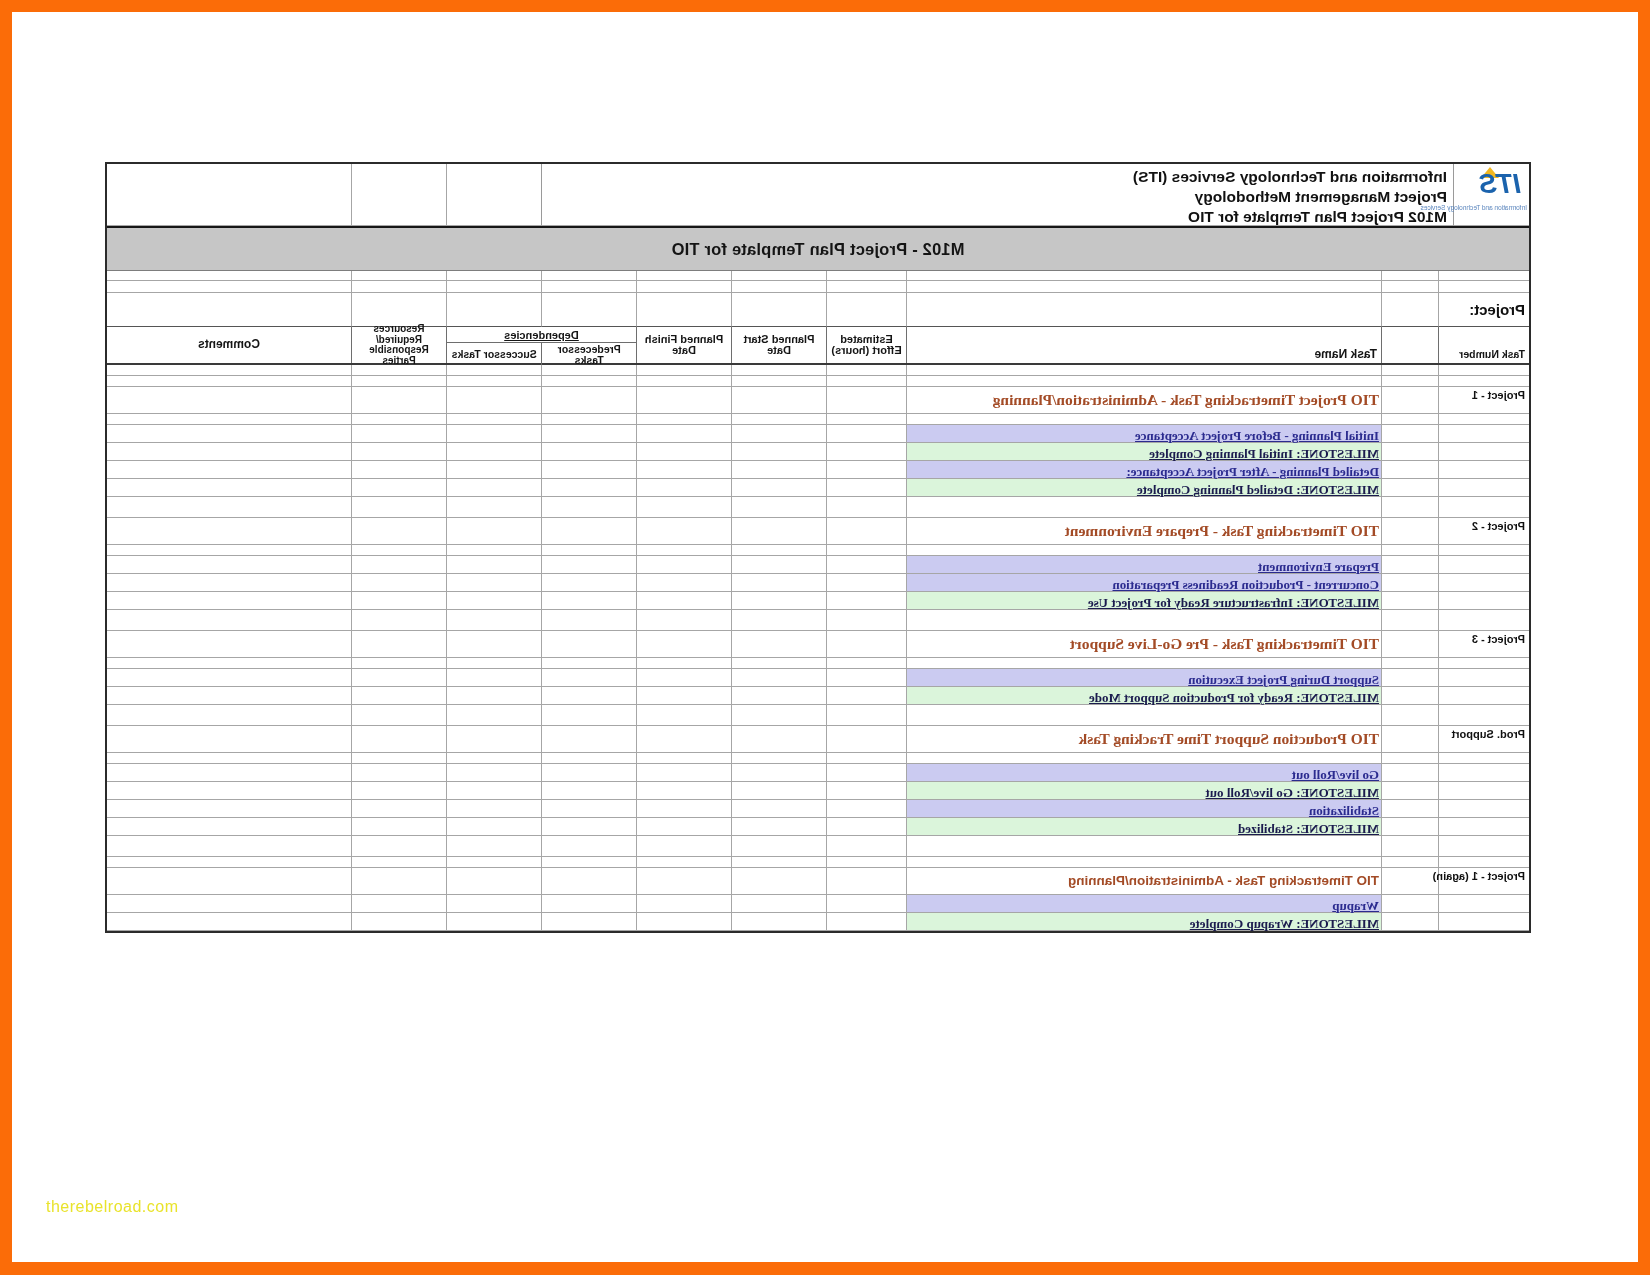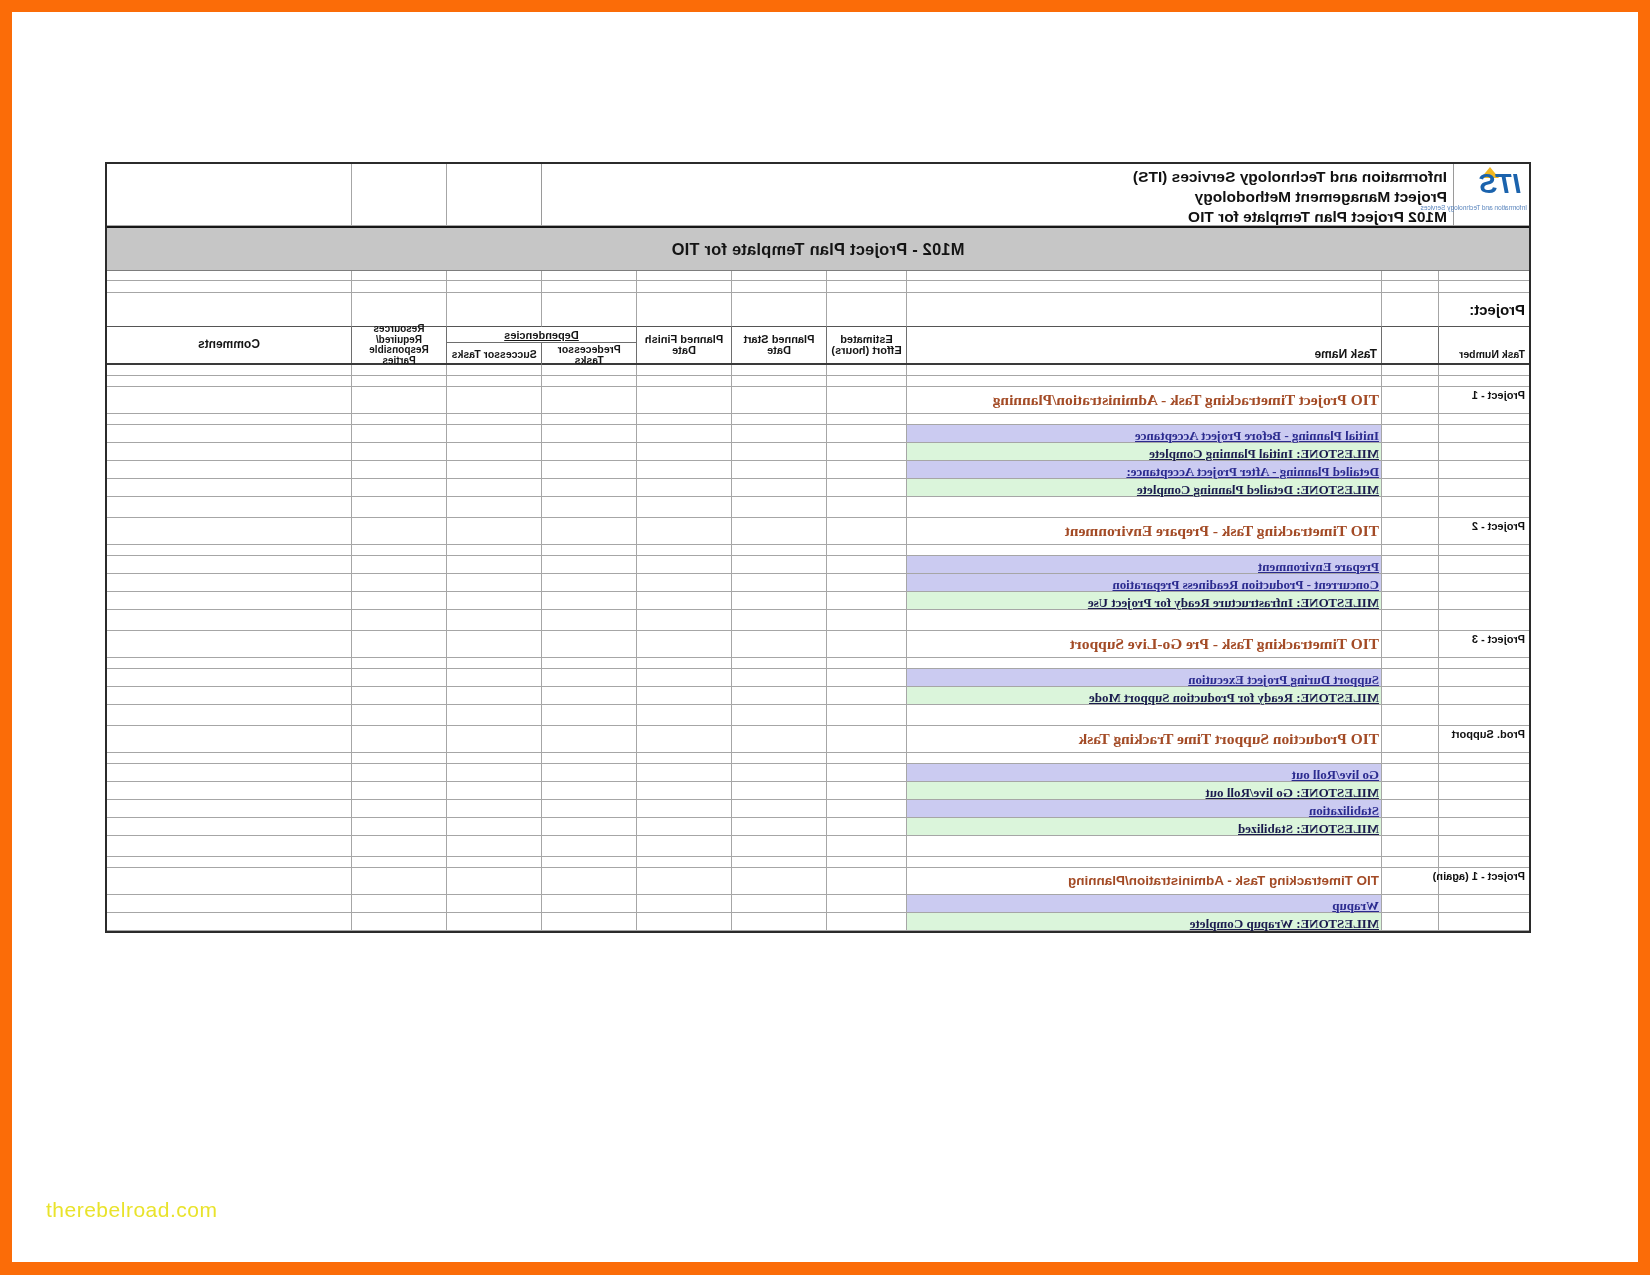--- a/index.html
+++ b/index.html
@@ -53,21 +53,21 @@
   .sectxt{font-family:"Liberation Serif","DejaVu Serif",serif;font-weight:bold;
           font-size:15.5px;color:#a34b26;line-height:24px;}
   .sectxt.sans{font-family:"Liberation Sans",sans-serif;font-size:13.5px;}
   .tasktxt{font-family:"Liberation Serif","DejaVu Serif",serif;font-weight:bold;font-size:13px;
            color:#2b2b8f;text-decoration:underline;line-height:16px;}
   .mstxt{font-family:"Liberation Serif","DejaVu Serif",serif;font-weight:bold;font-size:13px;
          color:#1b1b4e;text-decoration:underline;line-height:16px;}
   .bg-task{background:#cbcbf1;}
   .bg-ms{background:#dbf5db;}
   
-  .watermark{position:absolute;left:34px;top:1186px;font-size:21px;color:#e9e32b;
+  .watermark{position:absolute;left:34px;top:1186px;font-size:16px;color:#e9e32b;
              letter-spacing:.5px;font-family:"Liberation Sans",sans-serif;}
 </style>
 </head>
 <body>
 
 <div class="frame">
   <div class="canvas">
     <div class="mirror">
       <div class="sheet">
 

